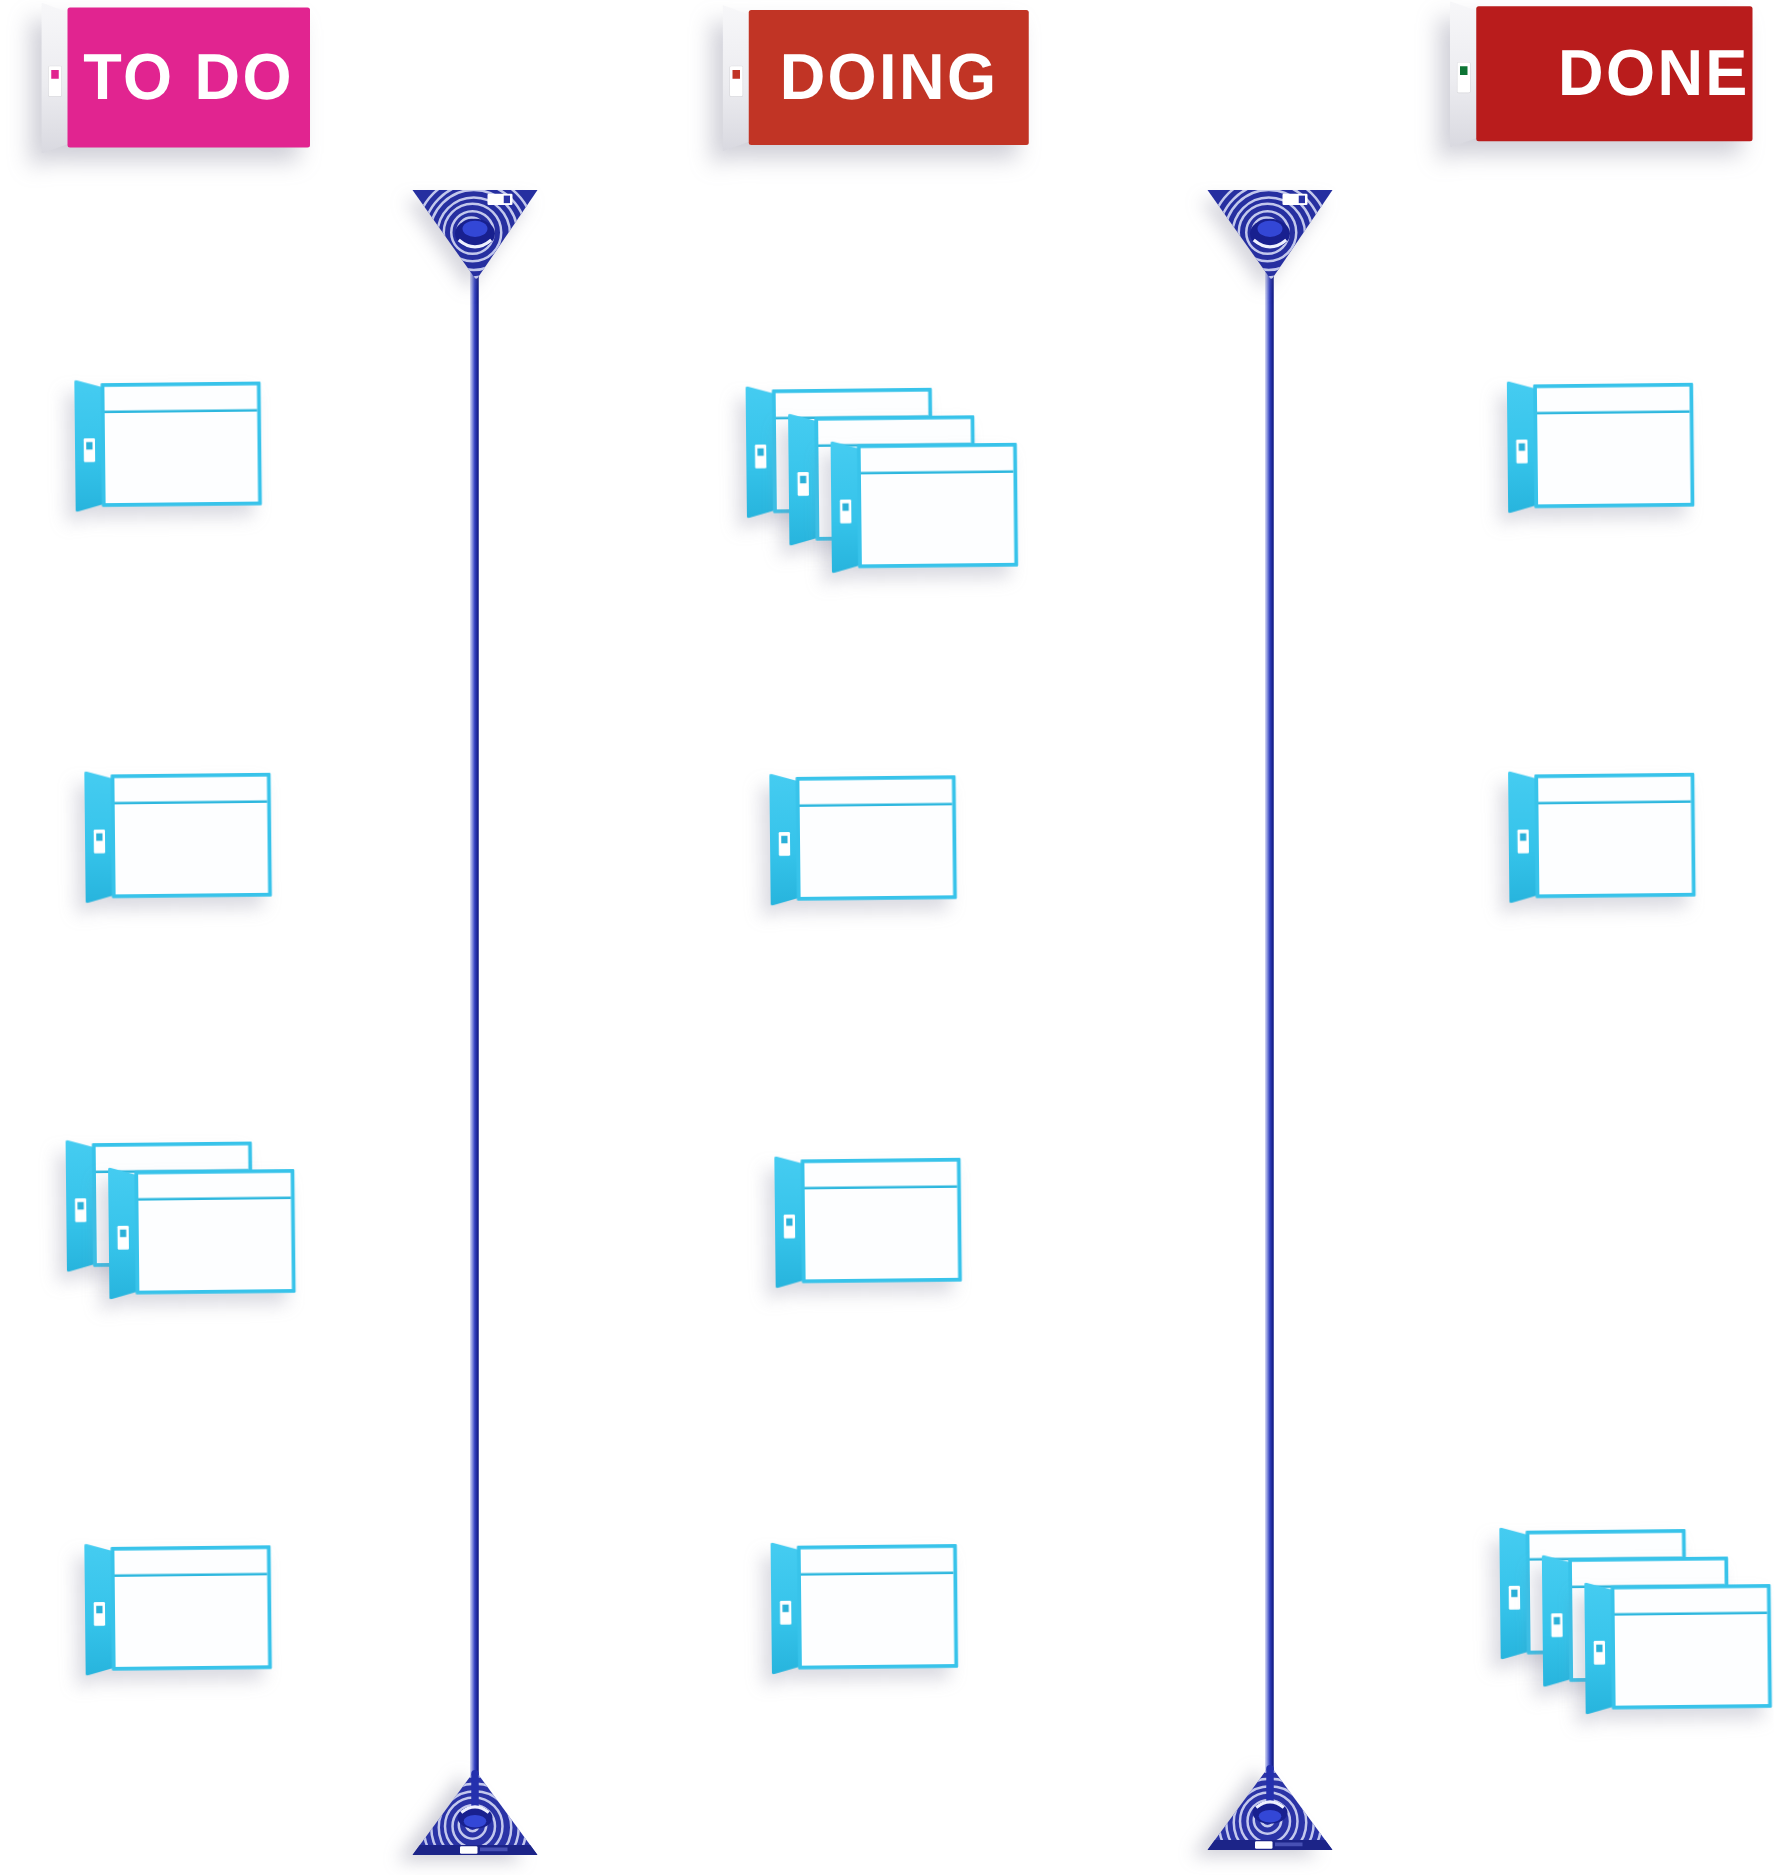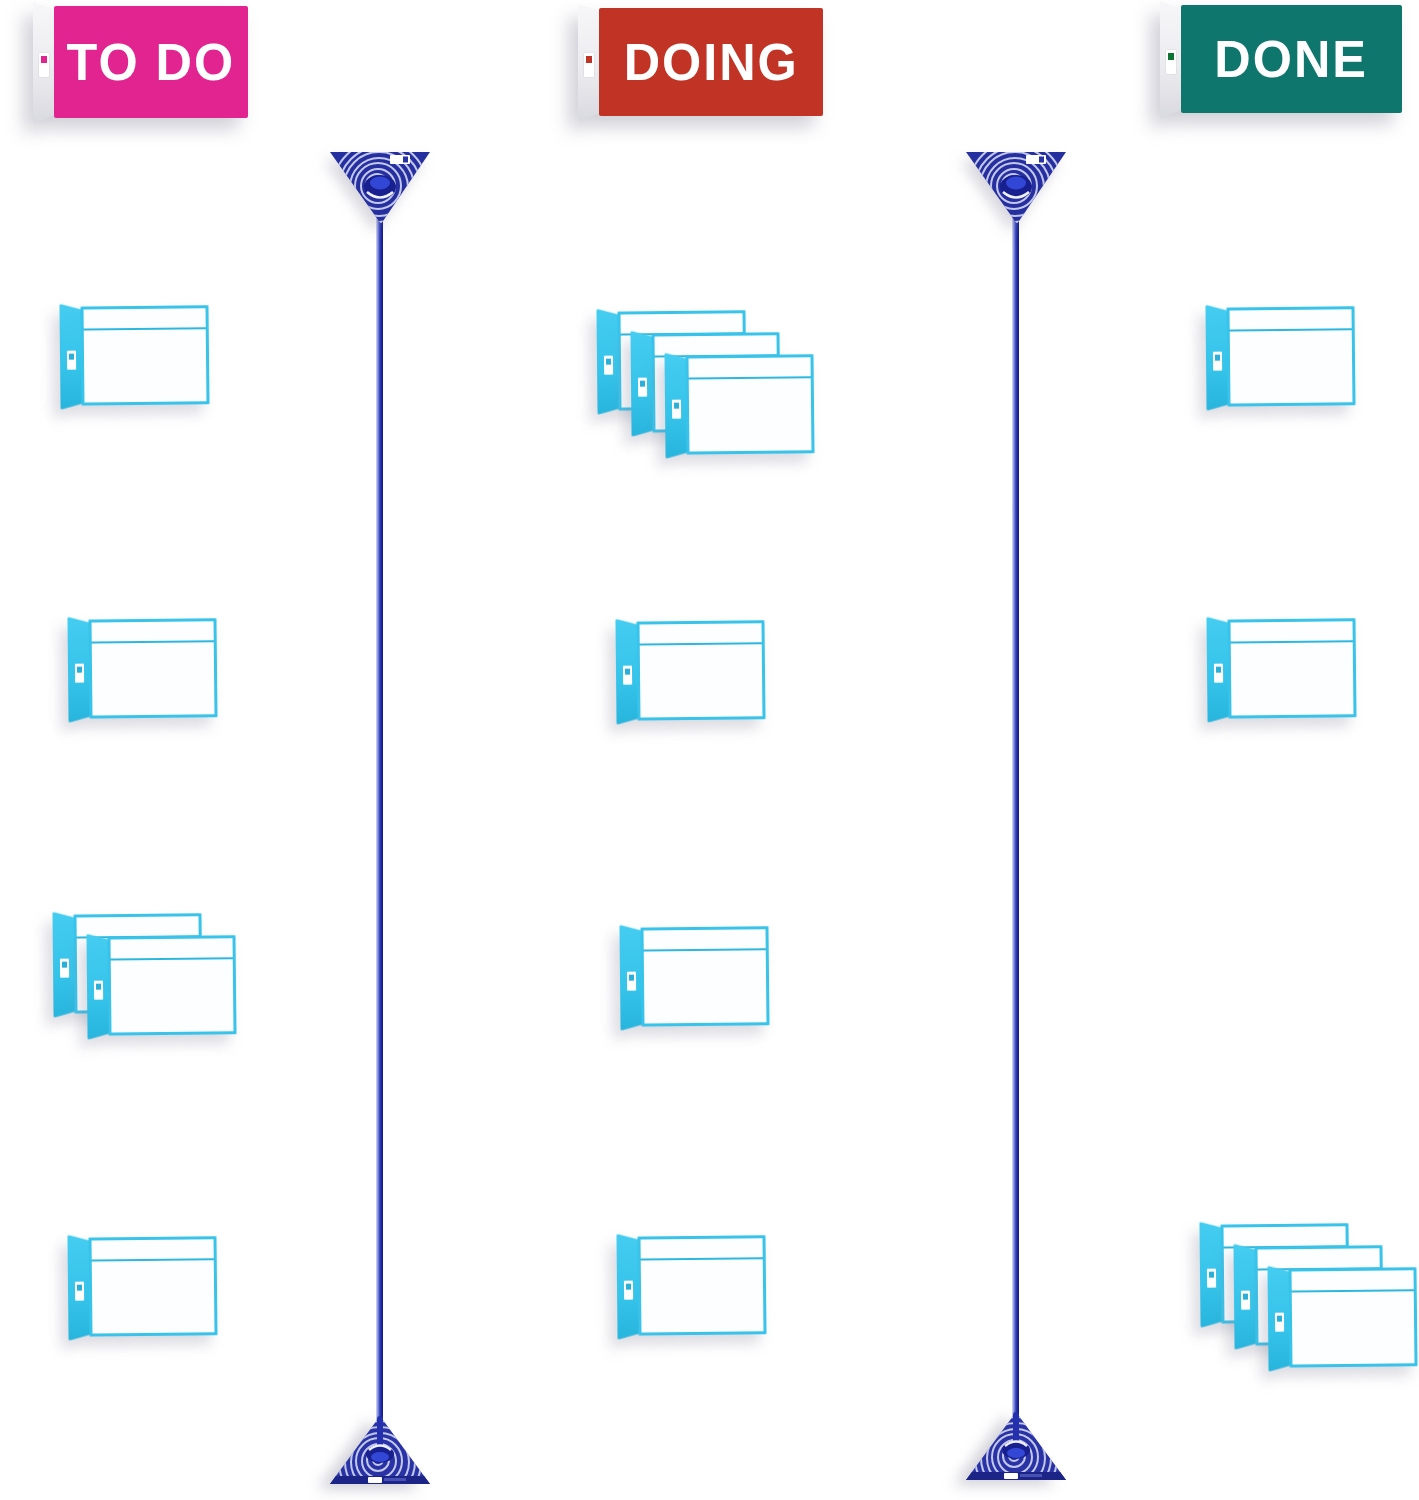--- a/index.html
+++ b/index.html
@@ -62,21 +62,21 @@
     </div>
     <div class="sign-panel" style="background: rgb(193, 52, 37);">
       <span class="sign-label">DOING</span>
     </div>
   </div>
 
   <div class="sign" style="left:1160px;top:5px;width:242px;height:108px;--mark:#0d7434;">
     <div class="sign-spine">
       <span class="sign-brand"></span>
     </div>
-    <div class="sign-panel" style="background: #0f766e;">
+    <div class="sign-panel" style="background: #b91c1c; justify-content: flex-end;">
       <span class="sign-label">DONE</span>
     </div>
   </div>
 
   <div id="layer">
       <div class="divider" style="left: 328px; top: 150px; height: 1342px;">
     <div class="cord"></div>
 
     <svg class="anchor anchor-top" viewBox="0 0 104 76" xmlns="http://www.w3.org/2000/svg">
       <defs>

